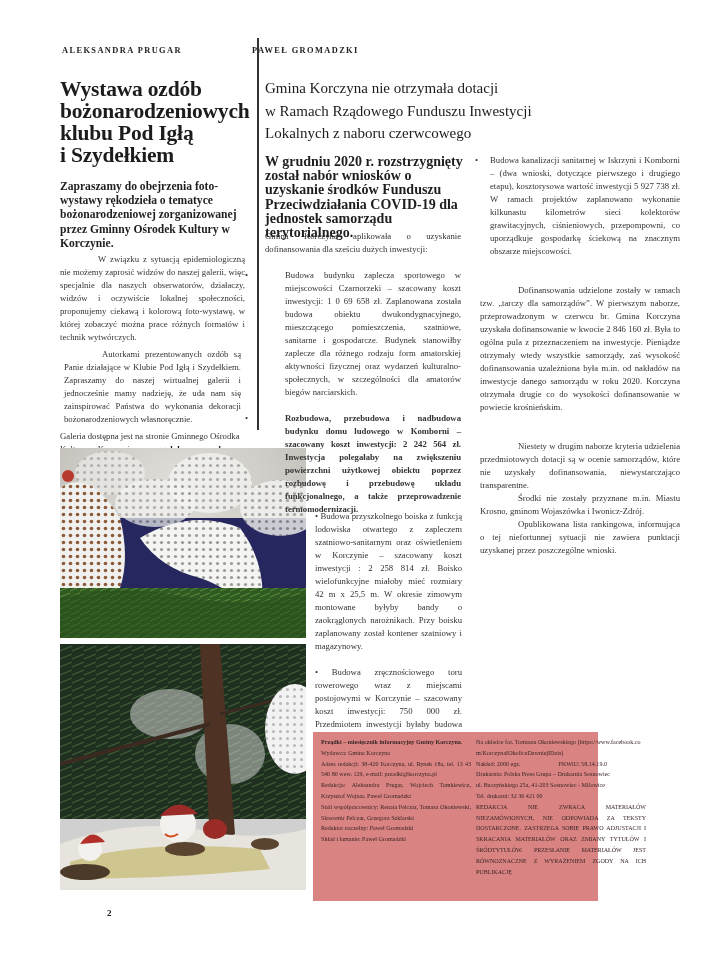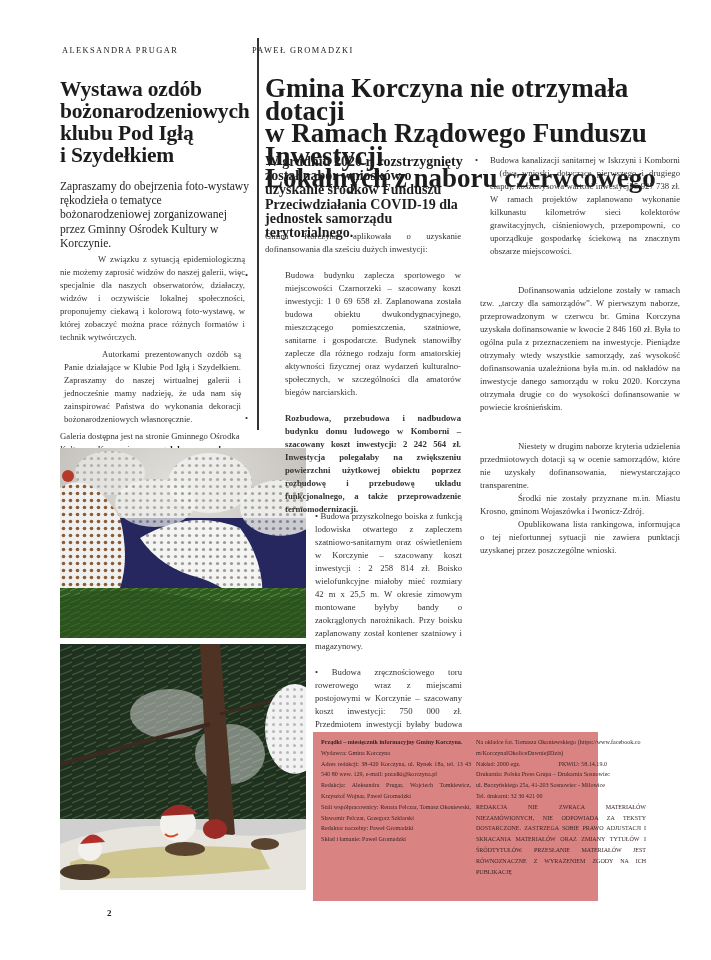--- a/index.html
+++ b/index.html
@@ -1,24 +1,24 @@
 <!DOCTYPE html>
 <html><head>
 <meta charset="utf-8">
 <style>
   html, body { margin: 0; padding: 0; }
   body { width: 711px; height: 960px; background: #ffffff; position: relative; overflow: hidden;
          font-family: "Liberation Serif", "DejaVu Serif", serif; color: #2a2a2a; }
   .abs { position: absolute; }
-  .byline { font-size: 8.4px; letter-spacing: 1.4px; font-weight: normal; color: #222; text-transform: uppercase; text-align: center; }
+  .byline { font-size: 8.4px; letter-spacing: 1.4px; font-weight: bold; color: #222; text-transform: uppercase; text-align: center; }
   .title-left { font-size: 21.5px; line-height: 22px; font-weight: bold; color: #1c1c1c; letter-spacing: -0.2px; }
-  .lead-left { font-size: 11.6px; line-height: 14.2px; font-weight: normal; color: #1e1e1e; }
+  .lead-left { font-size: 11.6px; line-height: 14.2px; font-weight: bold; color: #1e1e1e; }
   .body-p { font-size: 8.7px; line-height: 13px; text-align: justify; color: #333; }
   .indent { text-indent: 38px; }
-  .title-right { font-size: 27px; line-height: 22.5px; font-weight: bold; color: #1c1c1c; }
+  .title-right { font-size: 15px; line-height: 22.5px; font-weight: normal; color: #1c1c1c; }
   .lead-right { font-size: 14px; line-height: 14.2px; font-weight: bold; color: #1e1e1e; }
   .vline { position: absolute; background: #333; width: 1.5px; }
   .bullet { position: absolute; left: -20px; }
   .photo { position: absolute; overflow: hidden; }
   .footer-box { position: absolute; left: 313px; top: 732px; width: 285px; height: 169px; background: #d98382; }
   .fcol { position: absolute; font-size: 6.1px; line-height: 10.8px; color: #3a2626; }
   .fcol p { margin: 0; }
   .fcol .bold { font-weight: bold; }
   .caps { text-transform: uppercase; font-size: 6px; text-align: justify; }
   .page-num { position: absolute; left: 107px; top: 908px; font-size: 9px; font-weight: bold; color: #222; }

